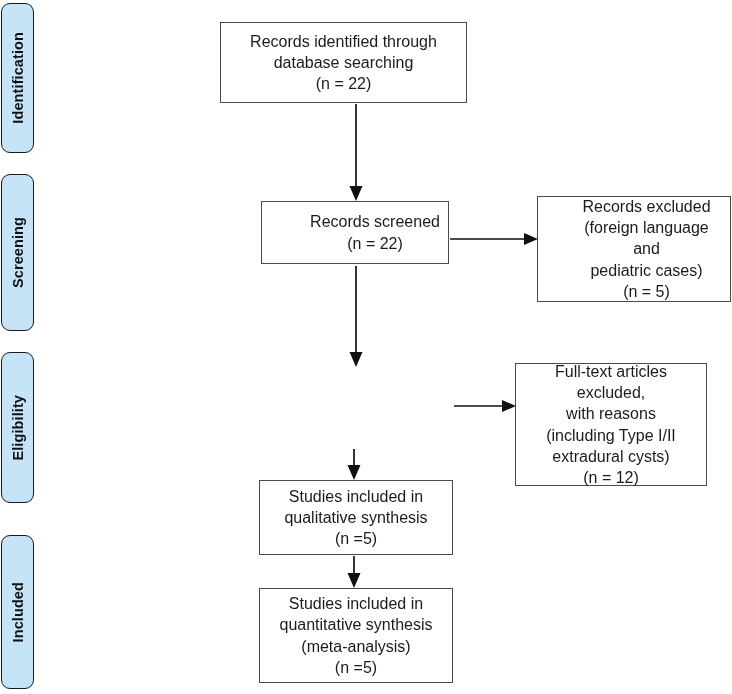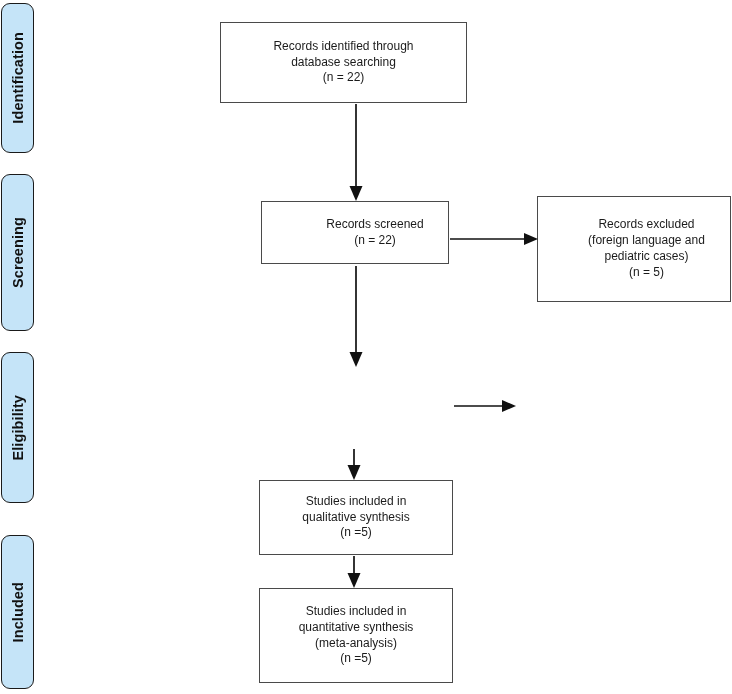--- a/index.html
+++ b/index.html
@@ -42,21 +42,21 @@
     position: absolute;
     box-sizing: border-box;
     background: #ffffff;
     border: 1.2px solid #4a4a4a;
     display: flex;
     align-items: center;
     justify-content: center;
     text-align: center;
   }
   .flow-box .box-text {
-    font-size: 12px;
+    font-size: 16px;
     line-height: 1.33;
     color: #1b1b1b;
     white-space: pre-line;
     padding: 0 6px;
   }
 
   
   .connector {
     position: absolute;
     overflow: visible;
@@ -96,20 +96,27 @@
   </div>
 
   <div class="flow-box" style="left:537px; top:196px; width:194px; height:106px;padding-left:25px;">
     <span class="box-text">Records excluded
 (foreign language and
 pediatric cases)
 (n =  5)</span>
   </div>
 
 
+  <div class="flow-box" style="left:515px; top:363px; width:192px; height:123px;">
+    <span class="box-text">Full-text articles excluded,
+with reasons
+(including Type I/II
+extradural cysts)
+(n = 12)</span>
+  </div>
 
   <div class="flow-box" style="left:259px; top:480px; width:194px; height:75px;">
     <span class="box-text">Studies included in
 qualitative synthesis
 (n =5)</span>
   </div>
 
   <div class="flow-box" style="left:259px; top:588px; width:194px; height:95px;">
     <span class="box-text">Studies included in
 quantitative synthesis

